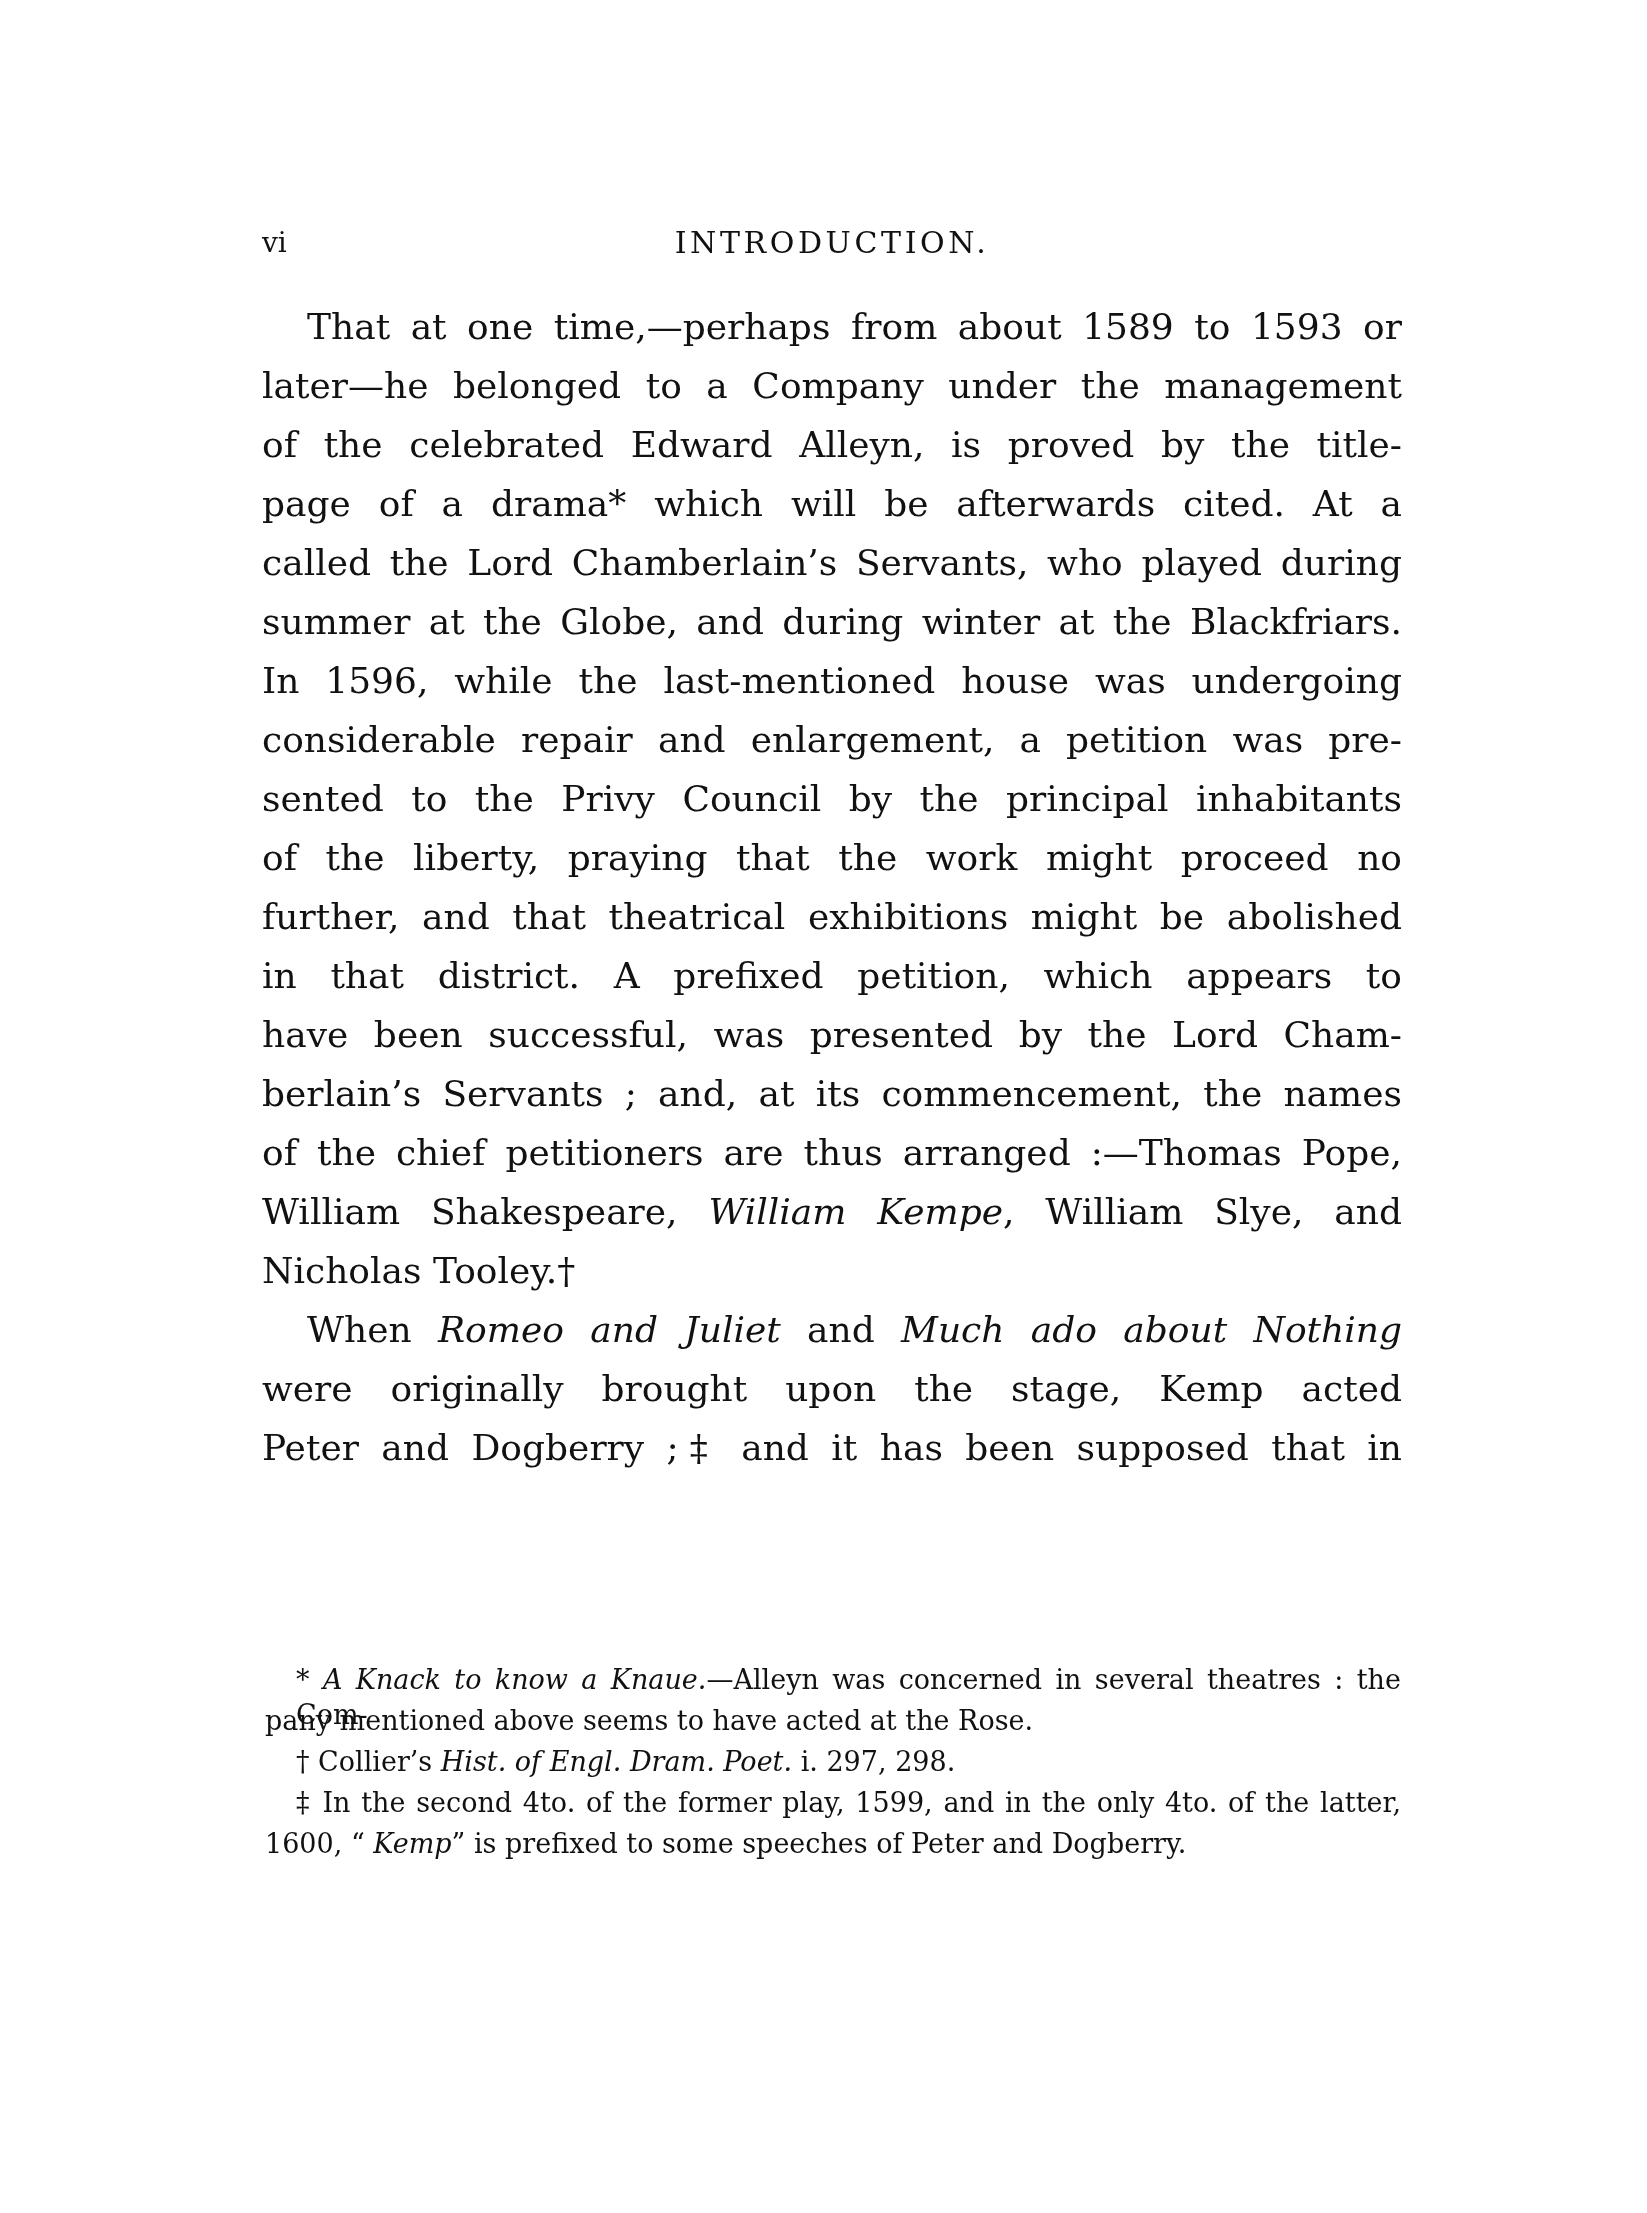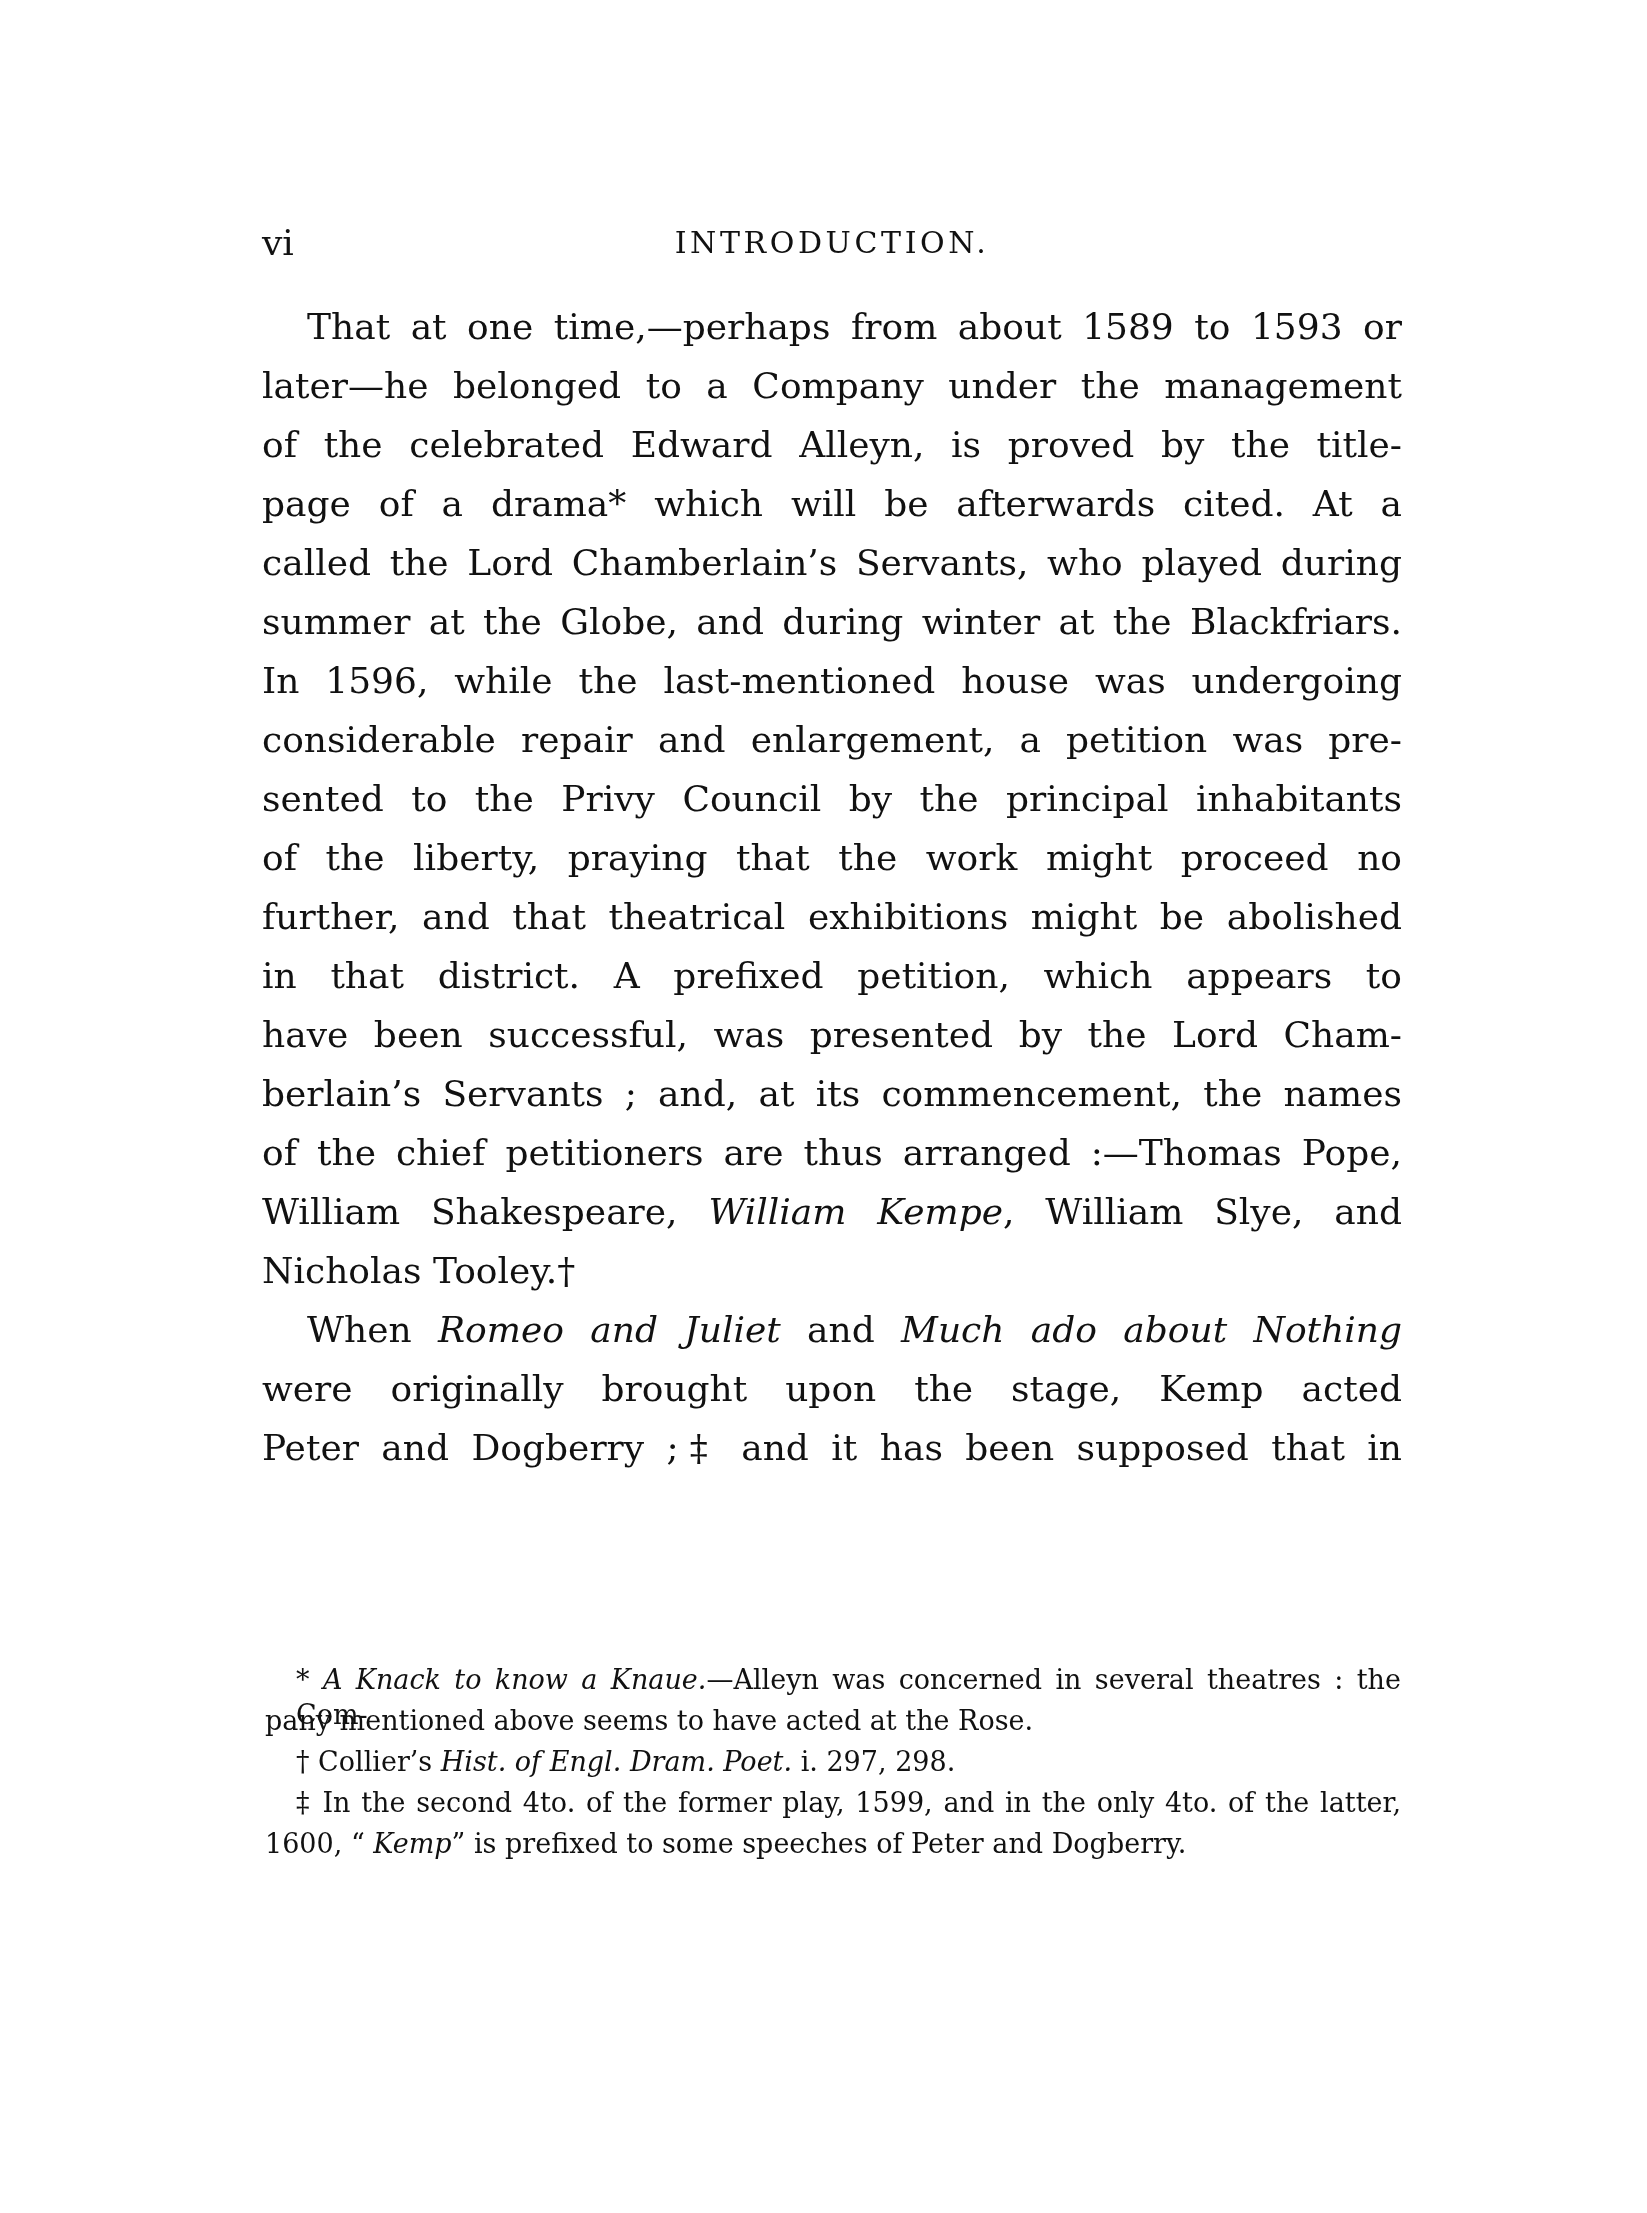--- a/index.html
+++ b/index.html
@@ -20,21 +20,21 @@
     position: absolute;
     left: 262px;
     top: 210px;
     width: 1140px;
     height: 54px;
   }
   .folio {
     position: absolute;
     left: 0;
     bottom: 0;
-    font-size: 36px;
+    font-size: 28px;
     line-height: 42px;
   }
   .running-title {
     position: absolute;
     left: 0;
     right: 0;
     bottom: 0;
     text-align: center;
     font-size: 30px;
     line-height: 42px;

